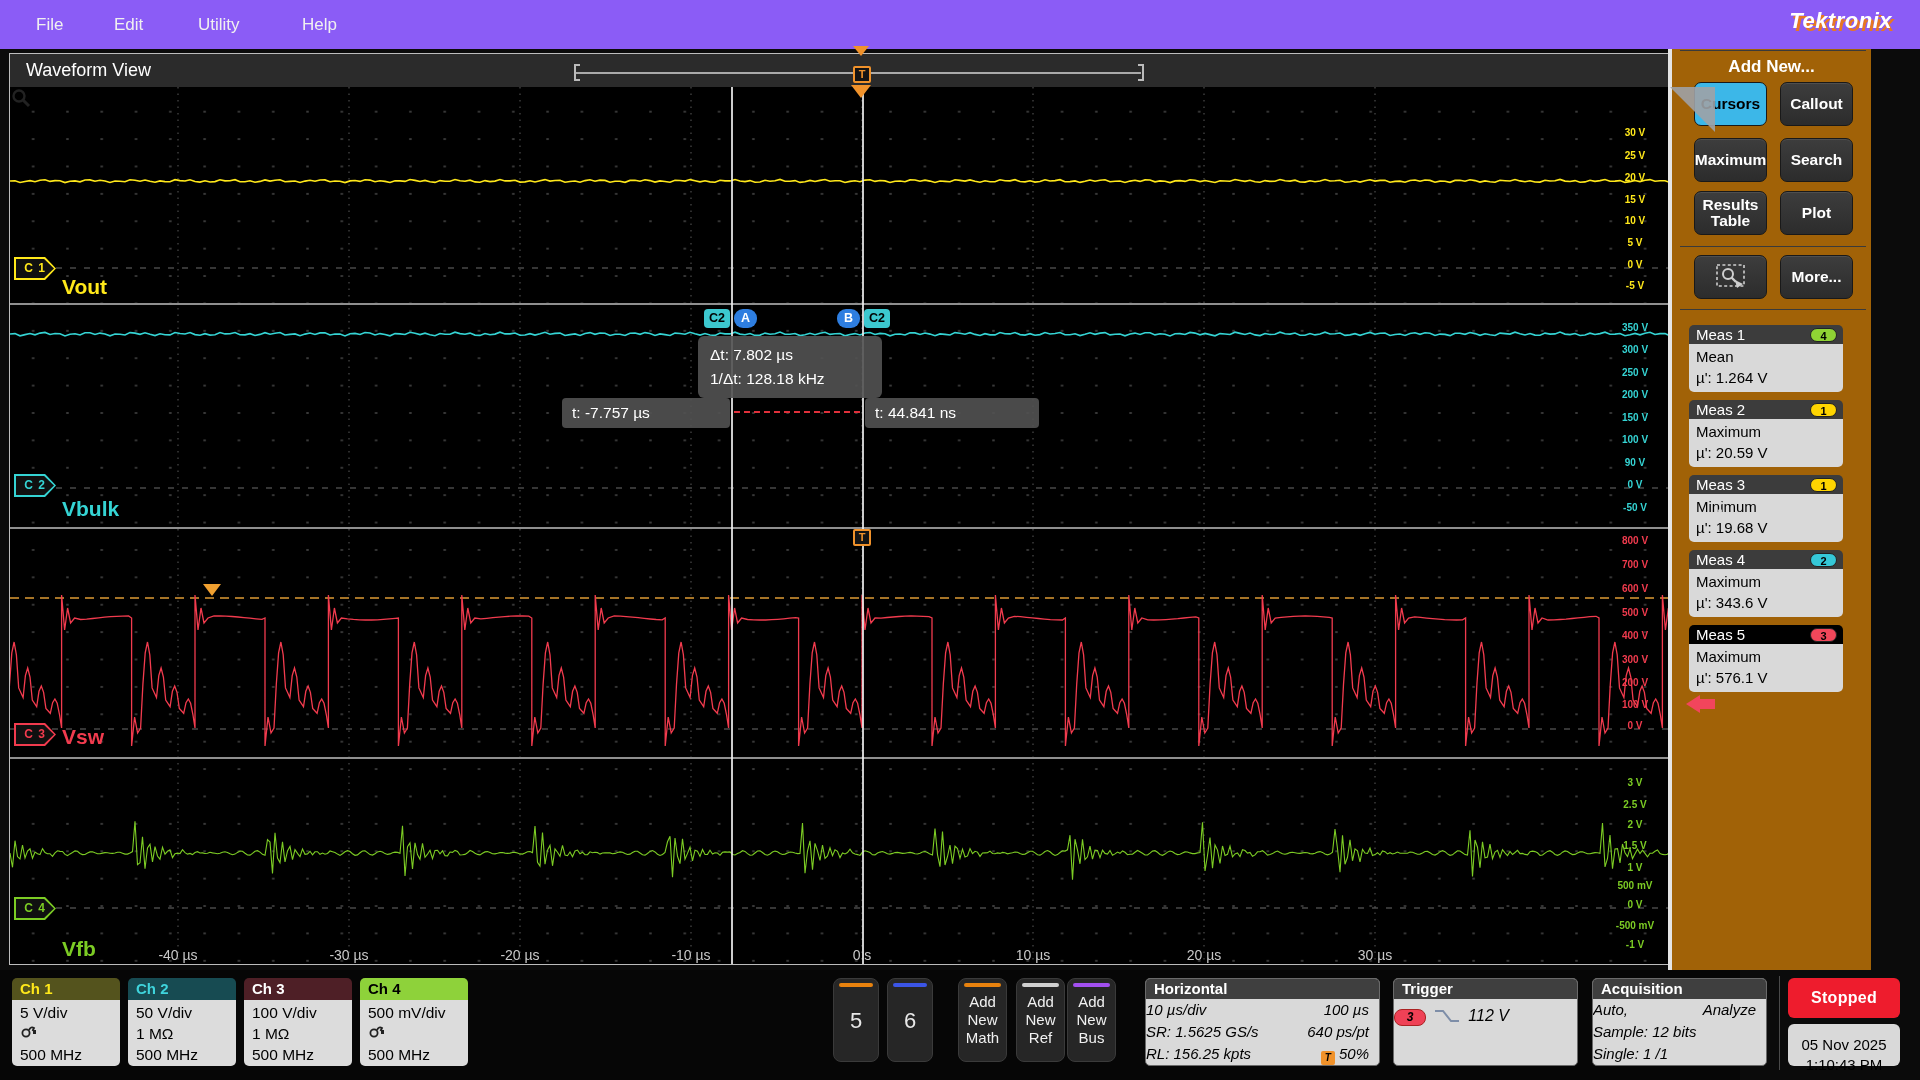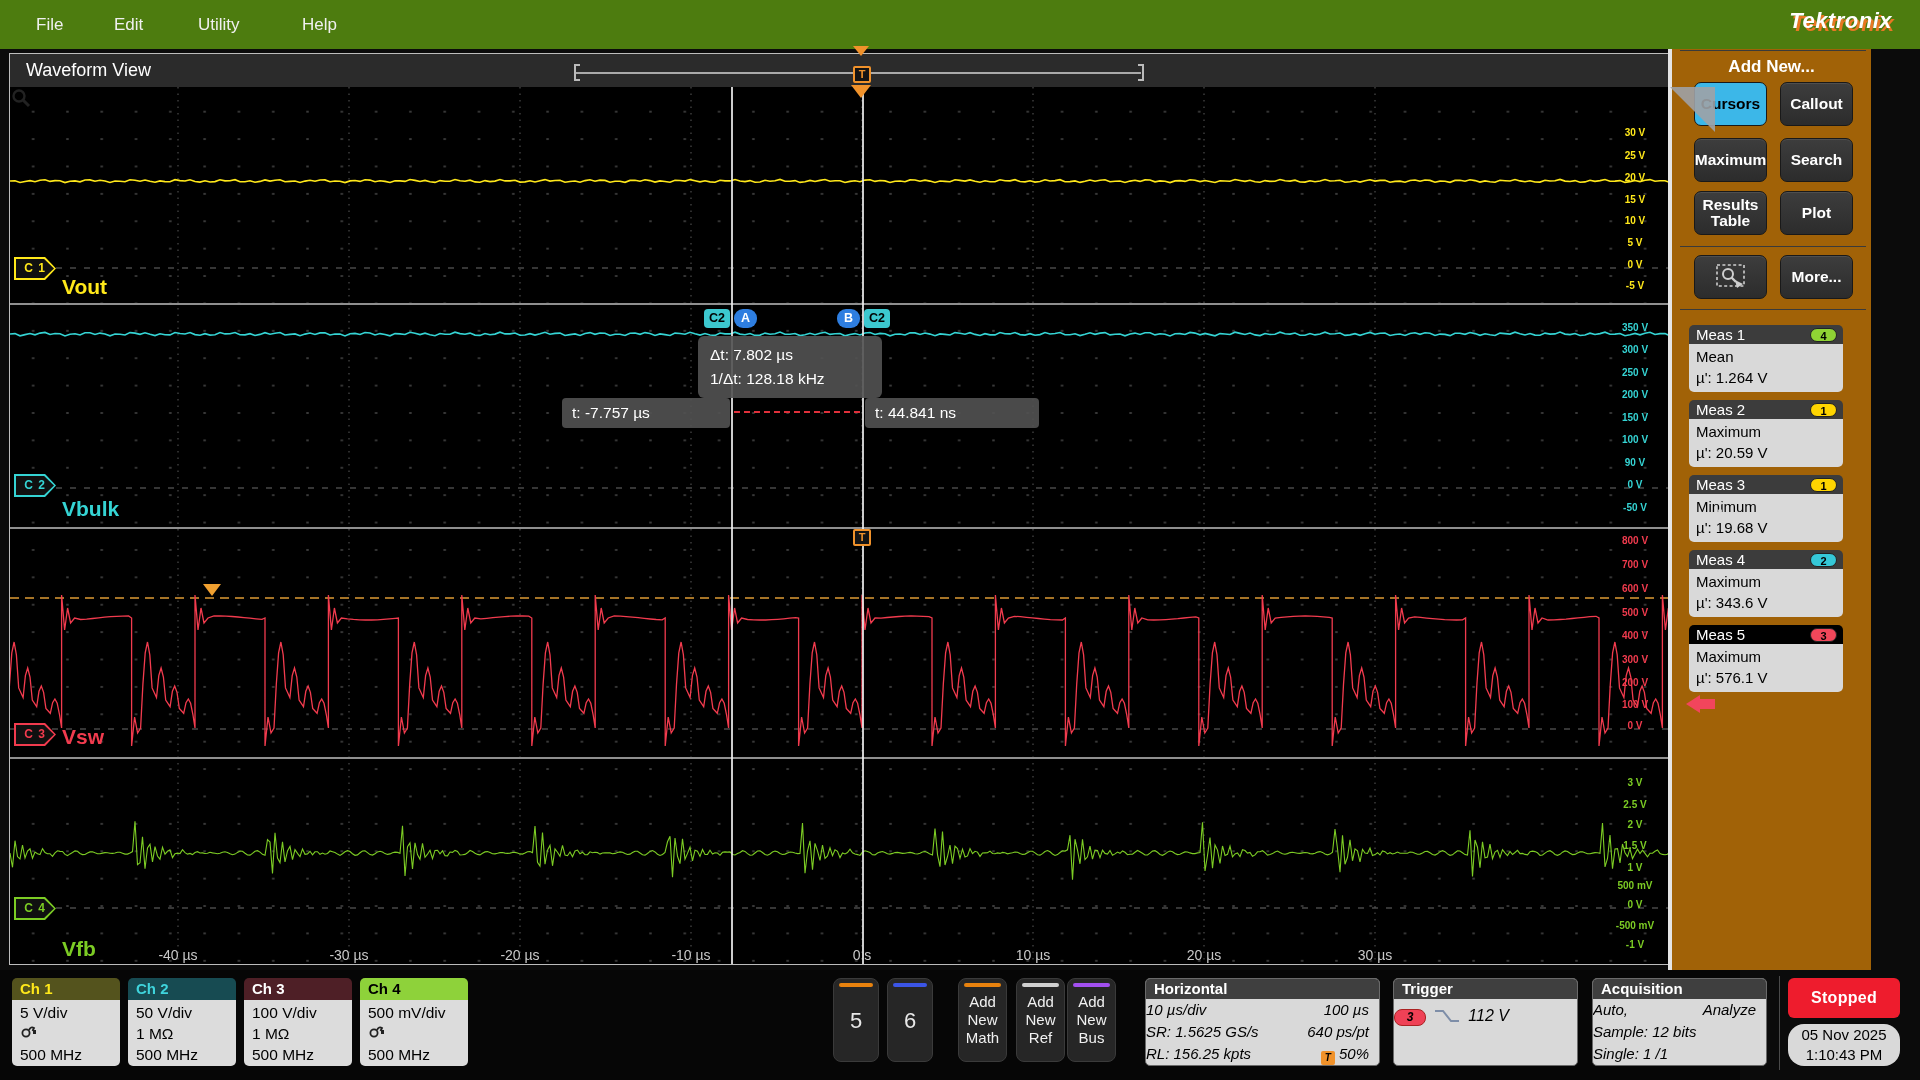--- a/index.html
+++ b/index.html
@@ -1,21 +1,21 @@
 <!DOCTYPE html>
 <html><head>
 <meta charset="utf-8">
 <style>
   * { margin:0; padding:0; box-sizing:border-box; }
   html,body { width:1920px; height:1080px; background:#0b0b0b; overflow:hidden;
     font-family:"Liberation Sans", sans-serif; }
   .app { position:absolute; inset:0; }
 
   
-  .menubar { position:absolute; left:0; top:0; width:1920px; height:49px; background:#4d7c0f; }
+  .menubar { position:absolute; left:0; top:0; width:1920px; height:49px; background:#8b5cf6; }
   .menu-item { position:absolute; top:0; height:49px; line-height:49px; color:#f0f0f0;
     font-size:17px; padding:0 14px; cursor:default; }
   .logo { position:absolute; right:28px; top:8px; color:#fff; font-size:22px; font-weight:bold;
     font-style:italic; letter-spacing:.5px; text-shadow:2.5px 2.5px 0 #e87722; }
 
   
   .wpanel { position:absolute; left:9px; top:53px; width:1707px; height:912px;
     border:1px solid #bdbdbd; background:#000; }
   .wtitle { position:absolute; left:0; top:0; width:1705px; height:33px; background:#2b2b2b;
     color:#fff; font-size:18px; line-height:33px; padding-left:16px; }
@@ -116,21 +116,21 @@
   .tsrc-badge { display:inline-block; width:32px; height:17px; background:#ef4156; border:1.5px solid #a22;
     border-radius:8px; color:#000; font-size:12px; font-weight:bold; text-align:center; line-height:15px;
     vertical-align:middle; }
   .tpos-icon { display:inline-block; width:14px; height:14px; background:#f0922b; border-radius:2px;
     color:#000; font-size:10px; font-weight:bold; text-align:center; line-height:14px; vertical-align:-2px; }
   .bdiv { position:absolute; left:1779px; top:6px; width:1px; height:94px; background:#4a4a4a; }
   .stopped { position:absolute; left:1788px; top:8px; width:112px; height:40px; background:#ee1c2d;
     border-radius:6px; color:#fff; font-size:16px; font-weight:bold; text-align:center; line-height:40px;
     letter-spacing:.3px; cursor:pointer; }
   .datetime { position:absolute; left:1788px; top:54px; width:112px; height:42px; background:#d9d9d9;
-    border-radius:16px; color:#000; font-size:15px; text-align:center; line-height:20px; padding-top:1px; }
+    border-radius:6px; color:#000; font-size:15px; text-align:center; line-height:20px; padding-top:11px; }
 </style>
 </head>
 <body>
 
 <div class="app">
 
   <div class="menubar">
     <span class="menu-item" style="left:22px">File</span>
     <span class="menu-item" style="left:100px">Edit</span>
     <span class="menu-item" style="left:184px">Utility</span>

